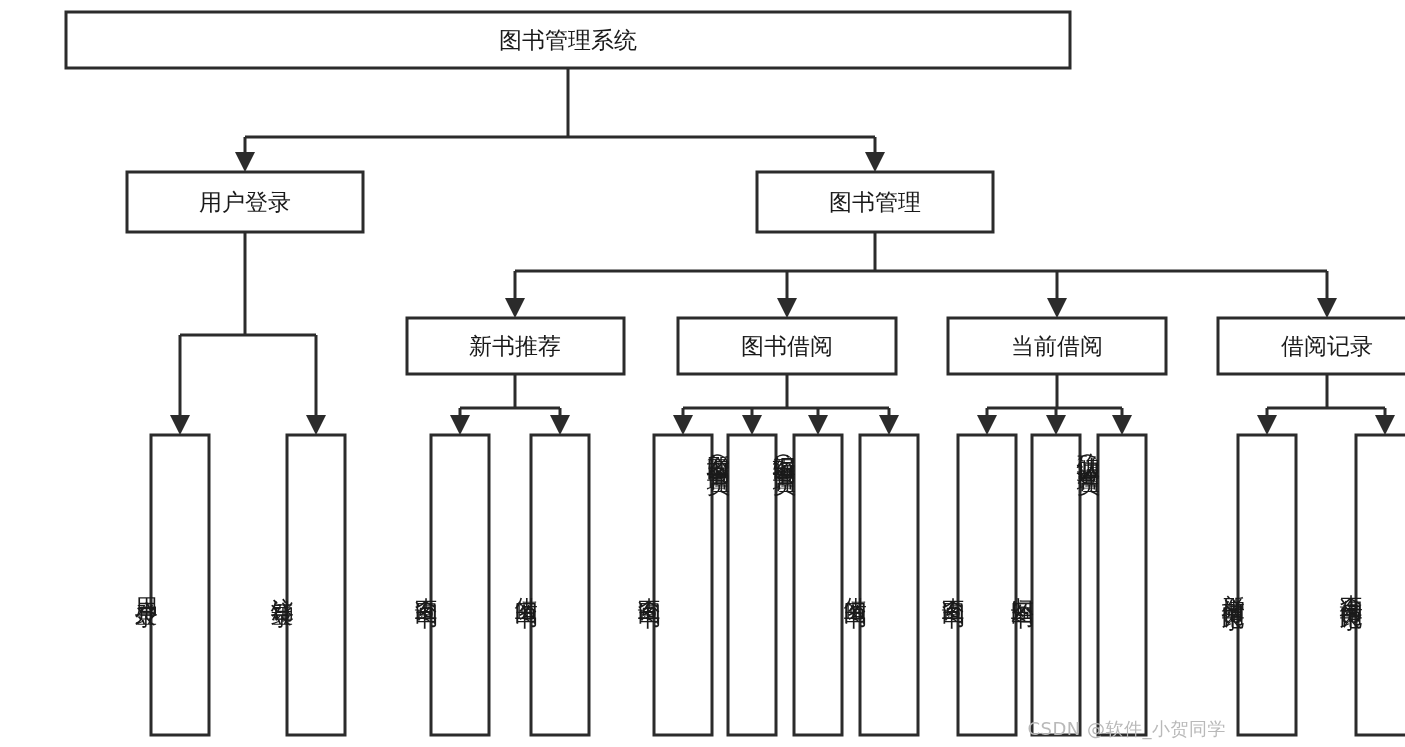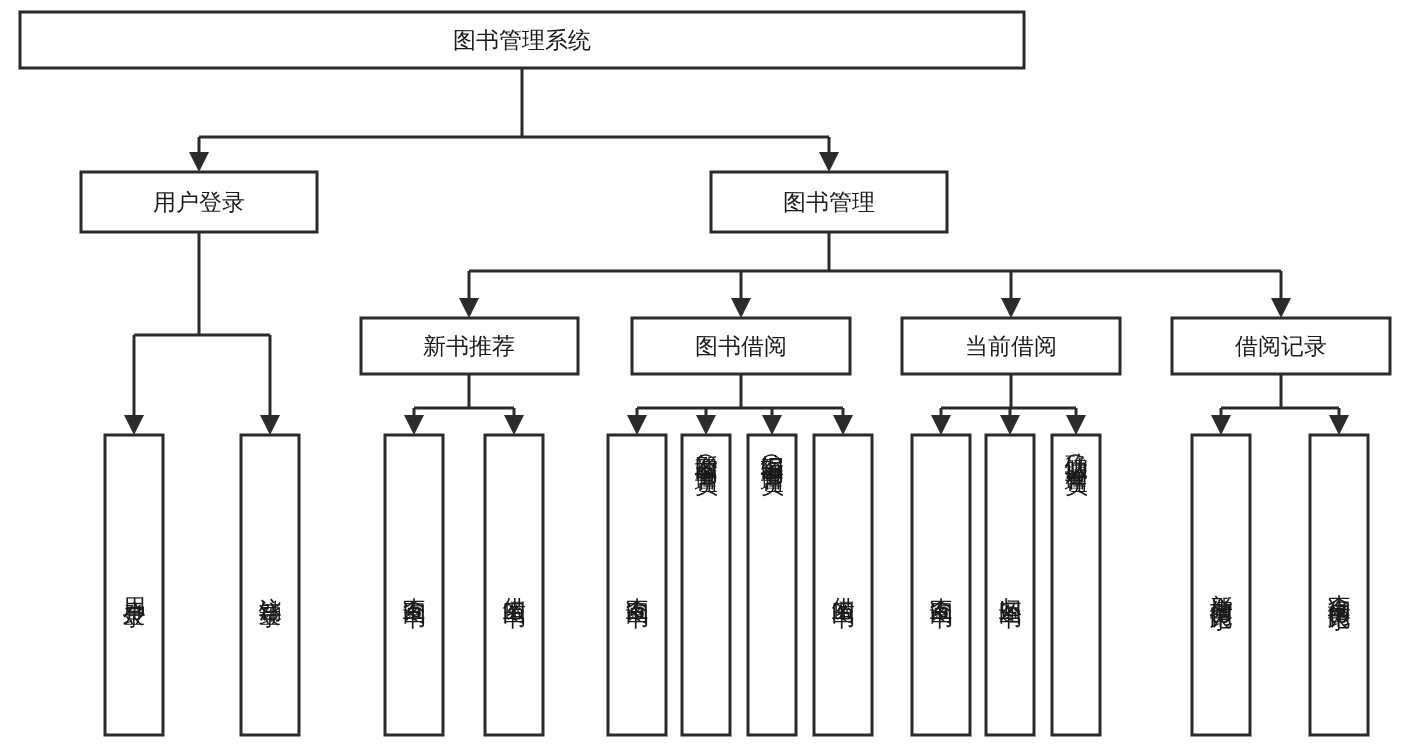--- a/index.html
+++ b/index.html
@@ -9,23 +9,24 @@
   }
   body {
     width: 1405px;
     height: 747px;
     font-family: "DejaVu Sans", "Liberation Sans", sans-serif;
     overflow: hidden;
     position: relative;
   }
   #diagram-root {
     position: absolute;
-    left: 0; top: 0;
+    left: 12px; top: 0;
     width: 1188px;
     height: 747px;
+    padding-left: 34px;
   }
   svg.diagram {
     display: block;
     width: 1405px;
     height: 747px;
   }
   .node-box {
     fill: #ffffff;
     stroke: #2b2b2b;
     stroke-width: 3;
@@ -216,13 +217,14 @@
   <div class="vert-label-wrap" style="left:1052px; top:435px; width:48px; height:300px; align-items:flex-start;">
     <span class="vert-label">确认归还（管理员）</span>
   </div>
   <div class="vert-label-wrap" style="left:1192px; top:435px; width:58px; height:300px;">
     <span class="vert-label">新增借阅记录</span>
   </div>
   <div class="vert-label-wrap" style="left:1310px; top:435px; width:58px; height:300px;">
     <span class="vert-label">查询借阅记录</span>
   </div>
 
+  <div class="watermark">CSDN @软件_小贺同学</div>
 </div>
 
 </body></html>

